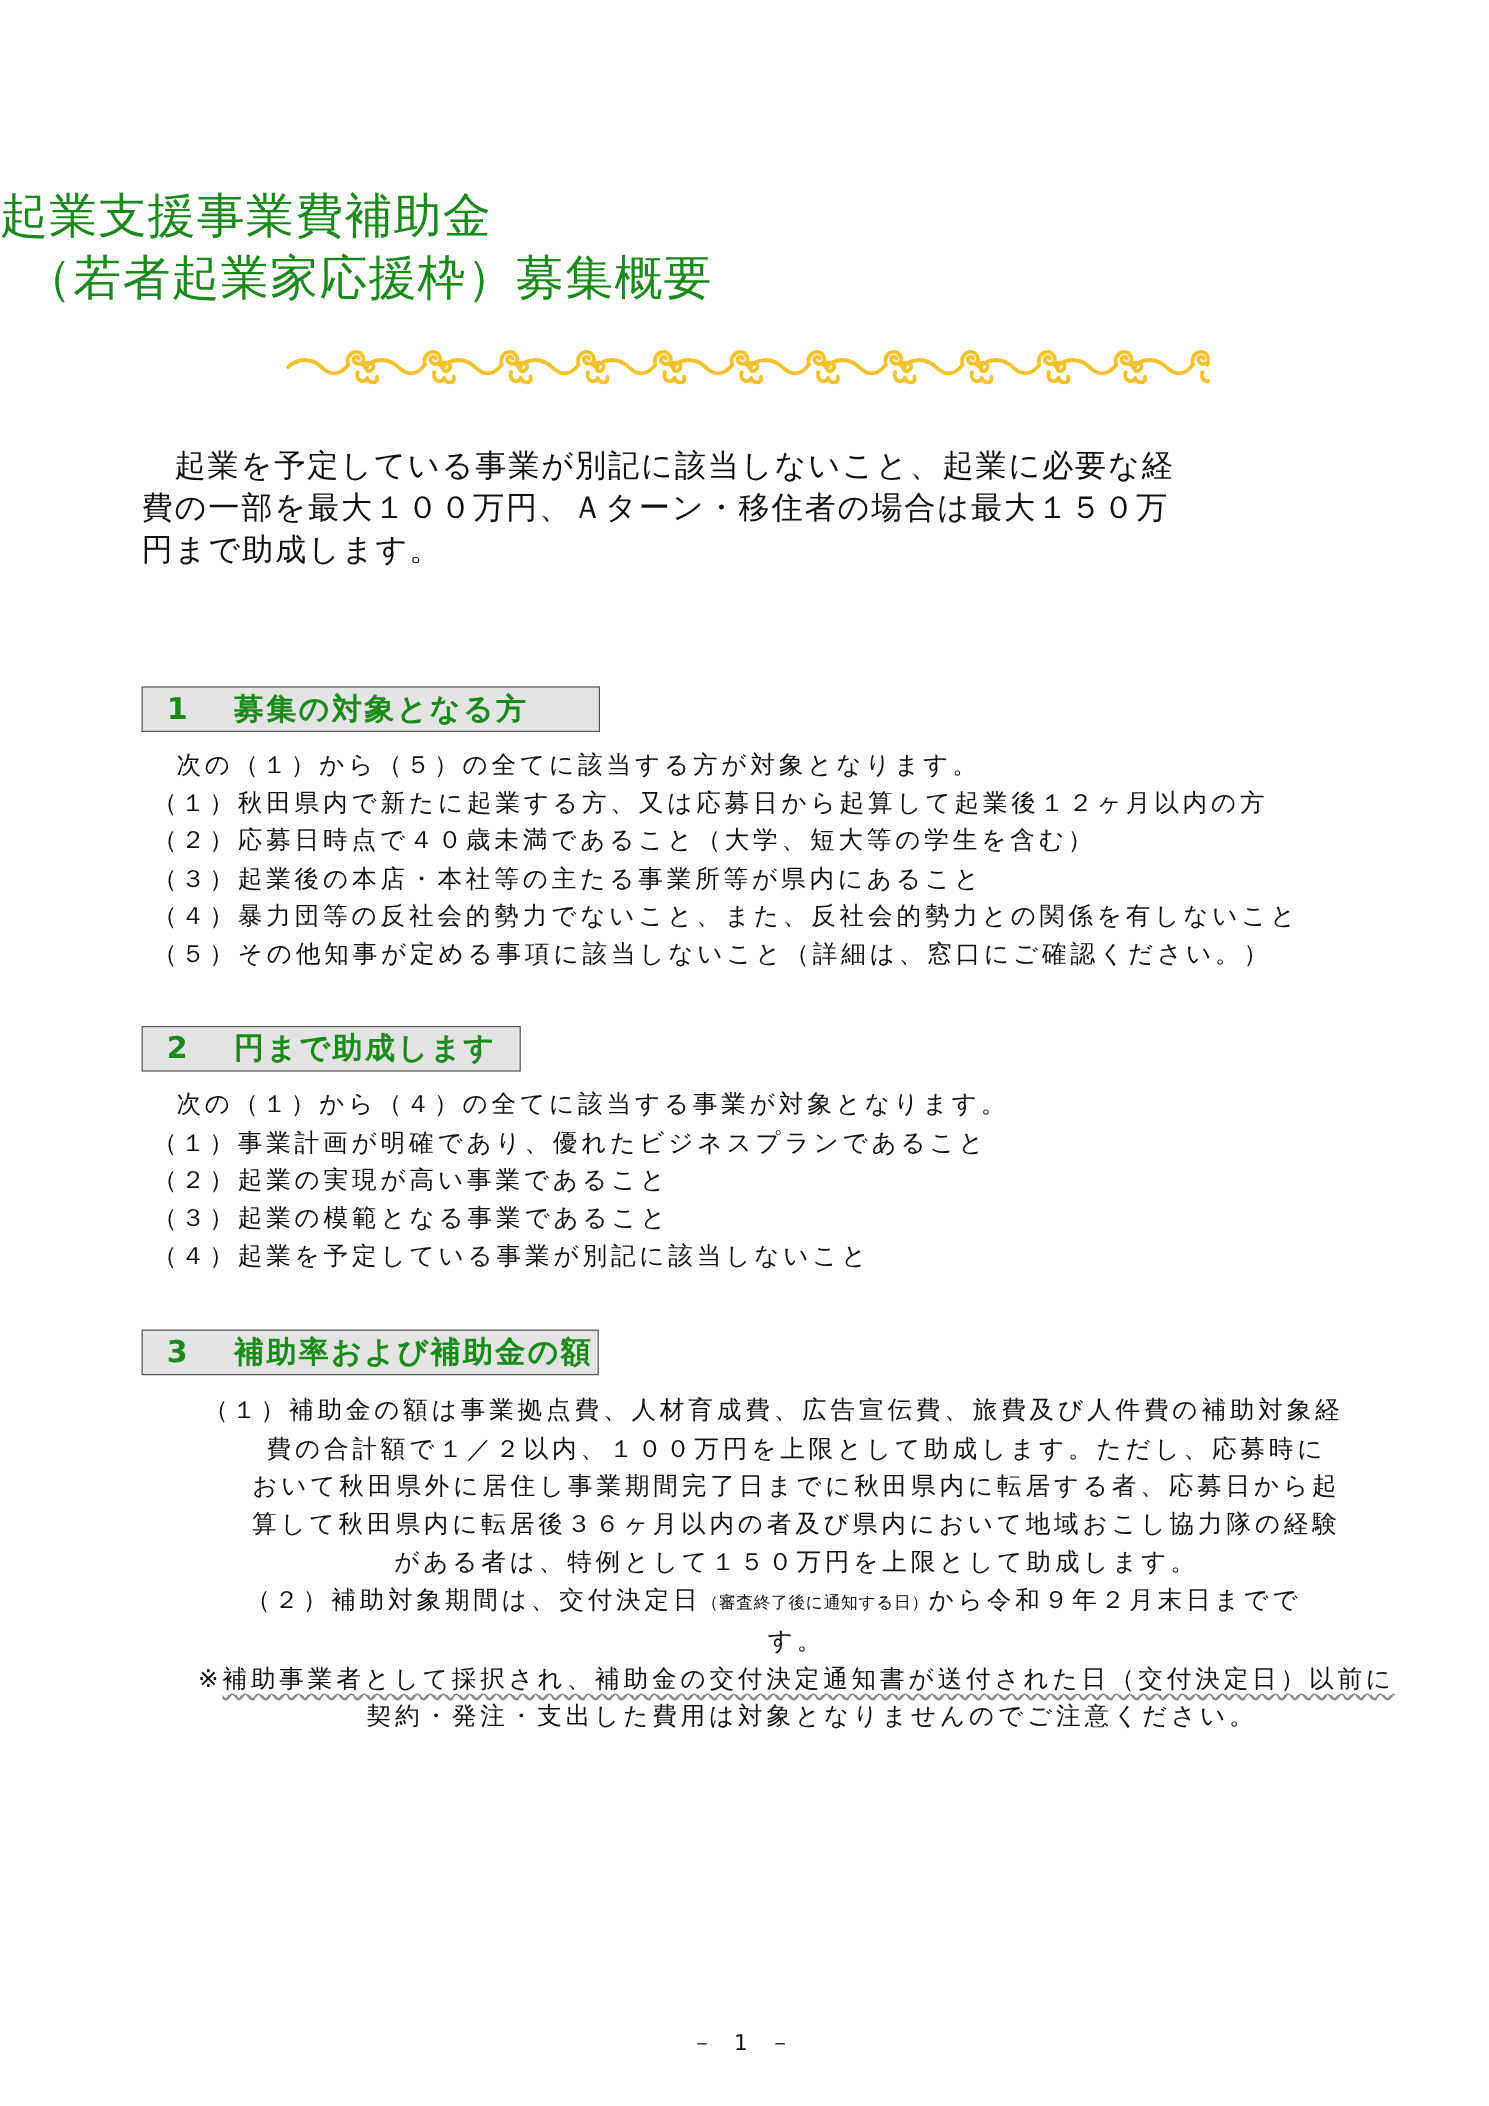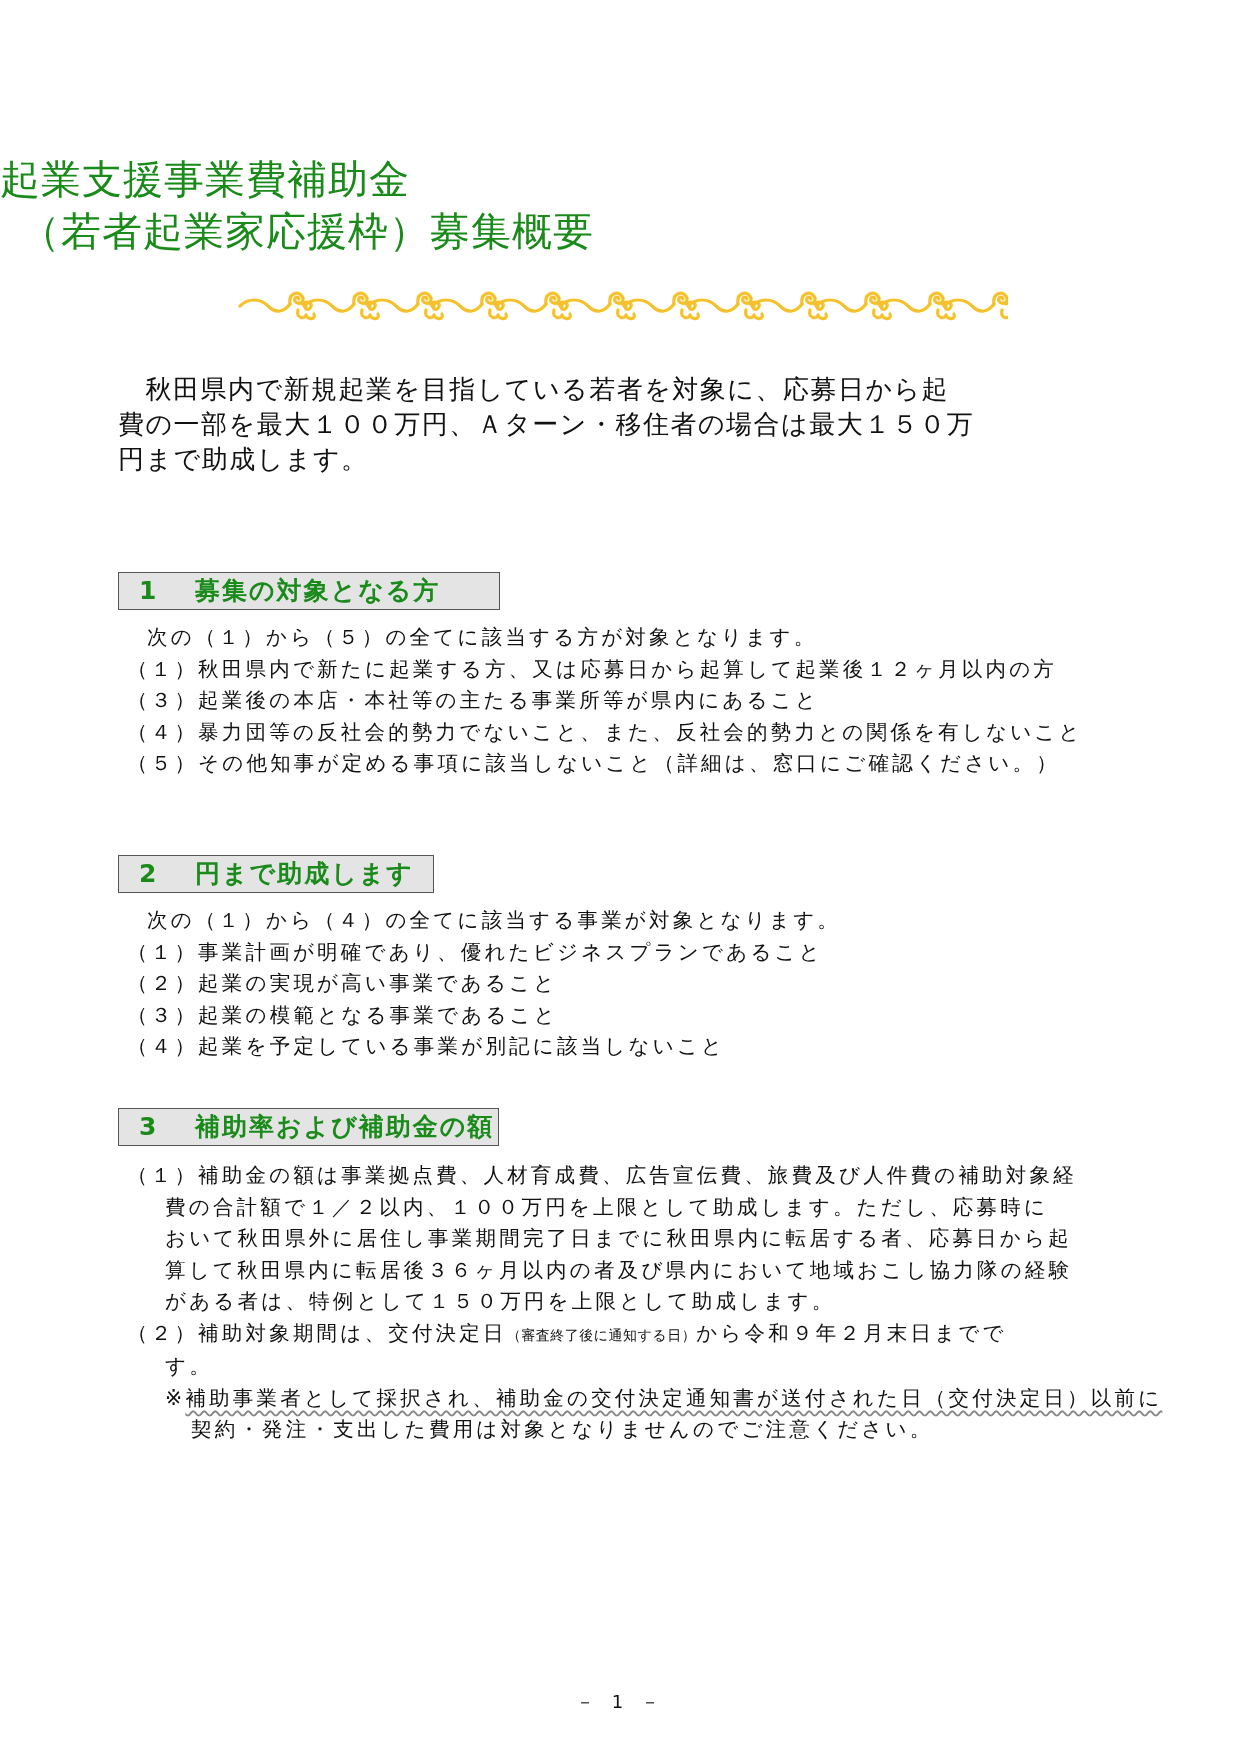--- a/index.html
+++ b/index.html
@@ -70,51 +70,52 @@
     <use href="#swirl" x="320"></use>
   <use href="#swirl" x="384"></use>
     <use href="#swirl" x="448"></use>
     <use href="#swirl" x="512"></use>
   <use href="#swirl" x="576"></use>
     <use href="#swirl" x="640"></use>
     <use href="#swirl" x="704"></use>
 </svg>
 
 <div class="intro">
-  <span class="line">　秋田県内で新規起業を目指している若者を対象に、応募日から起</span>
+  <span class="line">　起業を予定している事業が別記に該当しないこと、起業に必要な経</span>
   <span class="line">費の一部を最大１００万円、Ａターン・移住者の場合は最大１５０万</span>
   <span class="line">円まで助成します。</span>
 </div>
 
 <div class="sec-head" style="top:572px; width:382px;">
   <span class="num">1</span><span>募集の対象となる方</span>
 </div>
 <div class="body-text" style="top:622px;">
   <span class="lead">次の（１）から（５）の全てに該当する方が対象となります。</span>
   <span class="item">（１）秋田県内で新たに起業する方、又は応募日から起算して起業後１２ヶ月以内の方</span>
+  <span class="item">（２）応募日時点で４０歳未満であること（大学、短大等の学生を含む）</span>
   <span class="item">（３）起業後の本店・本社等の主たる事業所等が県内にあること</span>
   <span class="item">（４）暴力団等の反社会的勢力でないこと、また、反社会的勢力との関係を有しないこと</span>
   <span class="item">（５）その他知事が定める事項に該当しないこと（詳細は、窓口にご確認ください。）</span>
 </div>
 
 <div class="sec-head" style="top:855px; width:316px;">
   <span class="num">2</span><span>円まで助成します</span>
 </div>
 <div class="body-text" style="top:905px;">
   <span class="lead">次の（１）から（４）の全てに該当する事業が対象となります。</span>
   <span class="item">（１）事業計画が明確であり、優れたビジネスプランであること</span>
   <span class="item">（２）起業の実現が高い事業であること</span>
   <span class="item">（３）起業の模範となる事業であること</span>
   <span class="item">（４）起業を予定している事業が別記に該当しないこと</span>
 </div>
 
 <div class="sec-head" style="top:1108px; width:381px;">
   <span class="num">3</span><span>補助率および補助金の額</span>
 </div>
-<div class="body-text" style="top:1160px;">
+<div class="body-text" style="top:1160px;text-align:center;">
   <span class="item">（１）補助金の額は事業拠点費、人材育成費、広告宣伝費、旅費及び人件費の補助対象経</span>
   <span class="cont">費の合計額で１／２以内、１００万円を上限として助成します。ただし、応募時に</span>
   <span class="cont">おいて秋田県外に居住し事業期間完了日までに秋田県内に転居する者、応募日から起</span>
   <span class="cont">算して秋田県内に転居後３６ヶ月以内の者及び県内において地域おこし協力隊の経験</span>
   <span class="cont">がある者は、特例として１５０万円を上限として助成します。</span>
   <span class="item"><span>（２）補助対象期間は、交付決定日</span><span class="small">（審査終了後に通知する日）</span><span>から令和９年２月末日までで</span></span>
   <span class="cont">す。</span>
   <span class="note"><span>※</span><span class="u">補助事業者として採択され、補助金の交付決定通知書が送付された日（交付決定日）以前に</span></span>
   <span class="note-cont"><span class="u">契約・発注・支出した費用は対象となりませんのでご注意ください。</span></span>
 </div>

